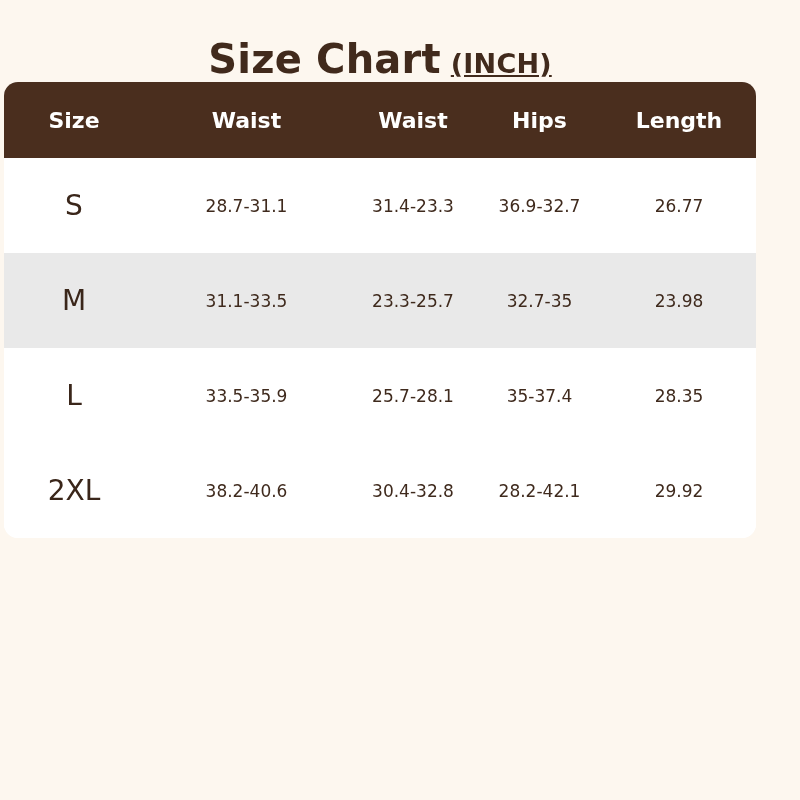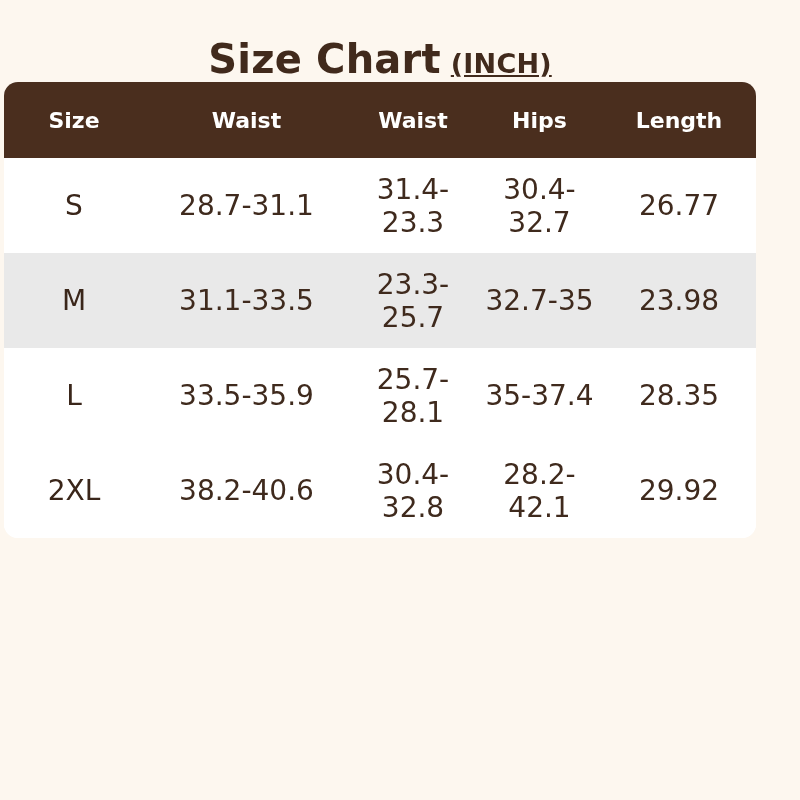--- a/index.html
+++ b/index.html
@@ -62,21 +62,21 @@
     height: 74px;
     text-align: center;
     vertical-align: middle;
     border: none;
   }
   table.size-table tbody td {
     height: 93px;
     text-align: center;
     vertical-align: middle;
     color: #3f2a1d;
-    font-size: 28px;
+    font-size: 17px;
     border: none;
   }
   table.size-table tbody td.size-cell {
     font-size: 28px;
     color: #3a261a;
   }
   table.size-table tbody tr.row-odd td {
     background: #ffffff;
   }
   table.size-table tbody tr.row-even td {
@@ -115,21 +115,21 @@
           <th>Waist</th>
           <th>Hips</th>
           <th>Length</th>
         </tr>
       </thead>
       <tbody>
         <tr class="row-odd">
           <td class="size-cell">S</td>
           <td>28.7-31.1</td>
           <td>31.4-23.3</td>
-          <td>30.4-32.7</td>
+          <td>36.9-32.7</td>
           <td>26.77</td>
         </tr>
         <tr class="row-even">
           <td class="size-cell">M</td>
           <td>31.1-33.5</td>
           <td>23.3-25.7</td>
           <td>32.7-35</td>
           <td>23.98</td>
         </tr>
         <tr class="row-odd">

